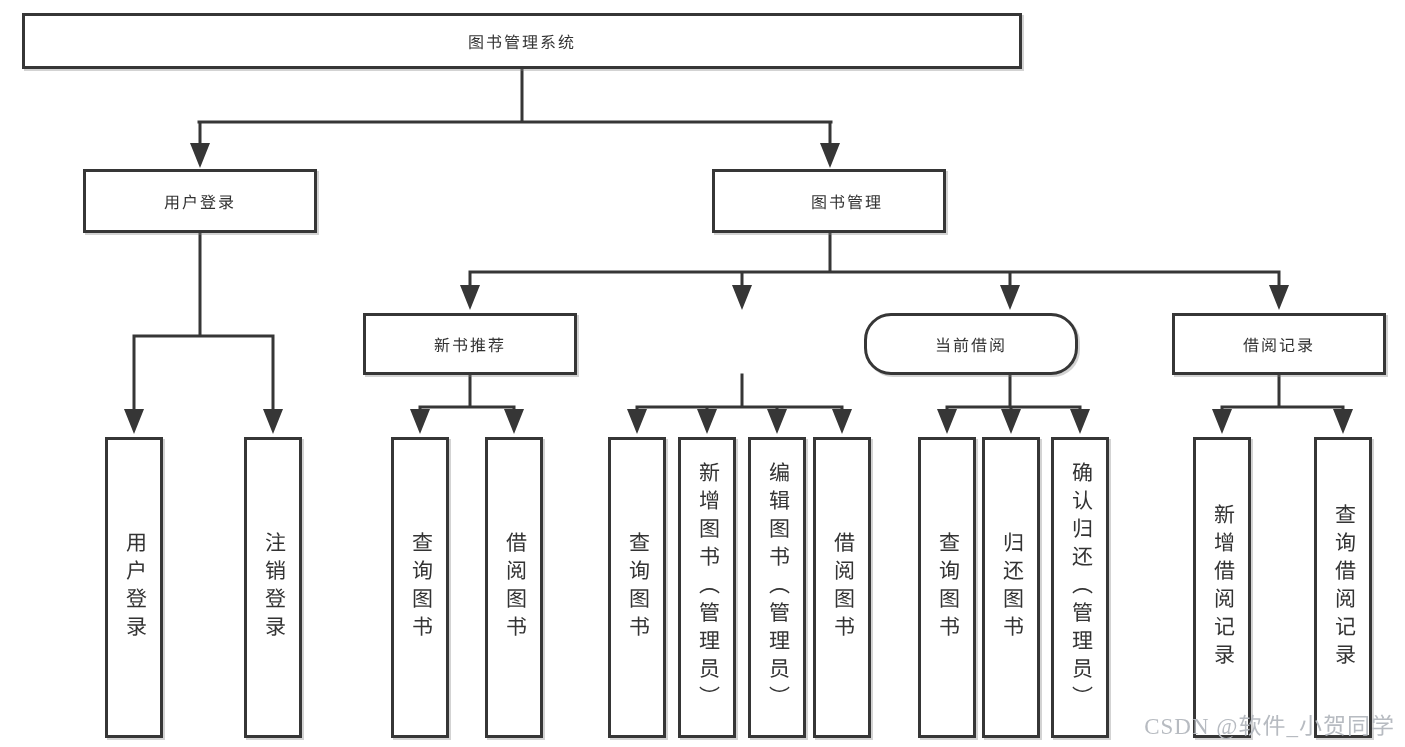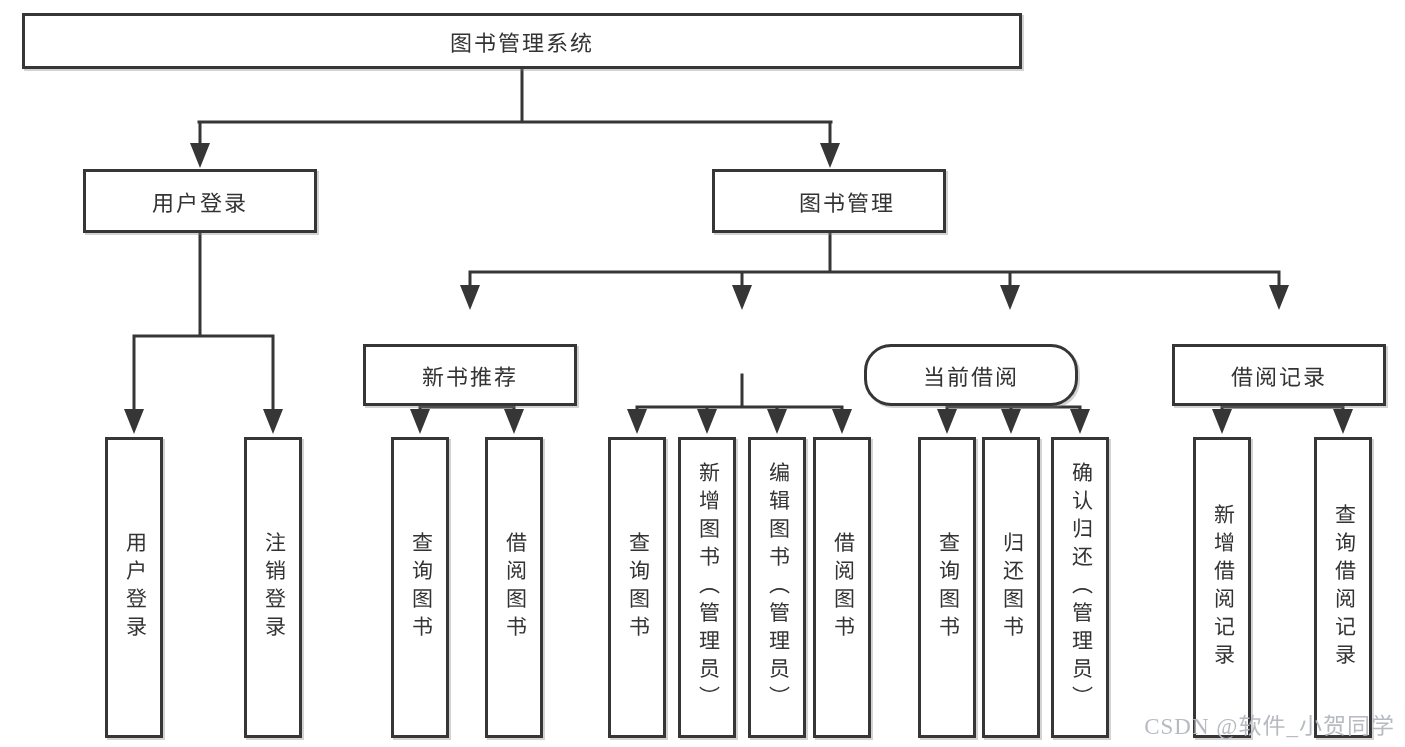--- a/index.html
+++ b/index.html
@@ -19,38 +19,38 @@
   }
   .node {
     position: absolute;
     box-sizing: border-box;
     background: #ffffff;
     border: 3px solid #363636;
     color: #333333;
     display: flex;
     align-items: center;
     justify-content: center;
-    font-size: 22px;
+    font-size: 16px;
     letter-spacing: 2px;
     z-index: 1;
     box-shadow: 2px 2px 0 rgba(130,130,130,0.35);
   }
   .node.leaf {
     writing-mode: vertical-rl;
     text-orientation: mixed;
     font-size: 21px;
     letter-spacing: 7px;
     width: 58px;
     top: 437px;
     height: 301px;
     line-height: 1.0;
   }
   .node.root   { left: 22px;  top: 13px;  width: 1000px; height: 56px; }
   .node.lvl2   { top: 169px; height: 64px; width: 234px; }
-  .node.lvl3   { top: 313px; height: 62px; width: 214px; margin-top: 31px; }
+  .node.lvl3   { top: 313px; height: 62px; width: 214px; }
 
   #n-user-login   { left: 83px;  }
   #n-book-mgmt    { left: 712px; padding-left: 36px; }
 
   #n-new-books    { left: 363px;  }
   #n-book-borrow  { left: 635px;  }
   #n-cur-borrow   { left: 864px; border-radius: 27px;  }
   #n-records      { left: 1172px; }
 
   #lf-login       { left: 105px;  }

